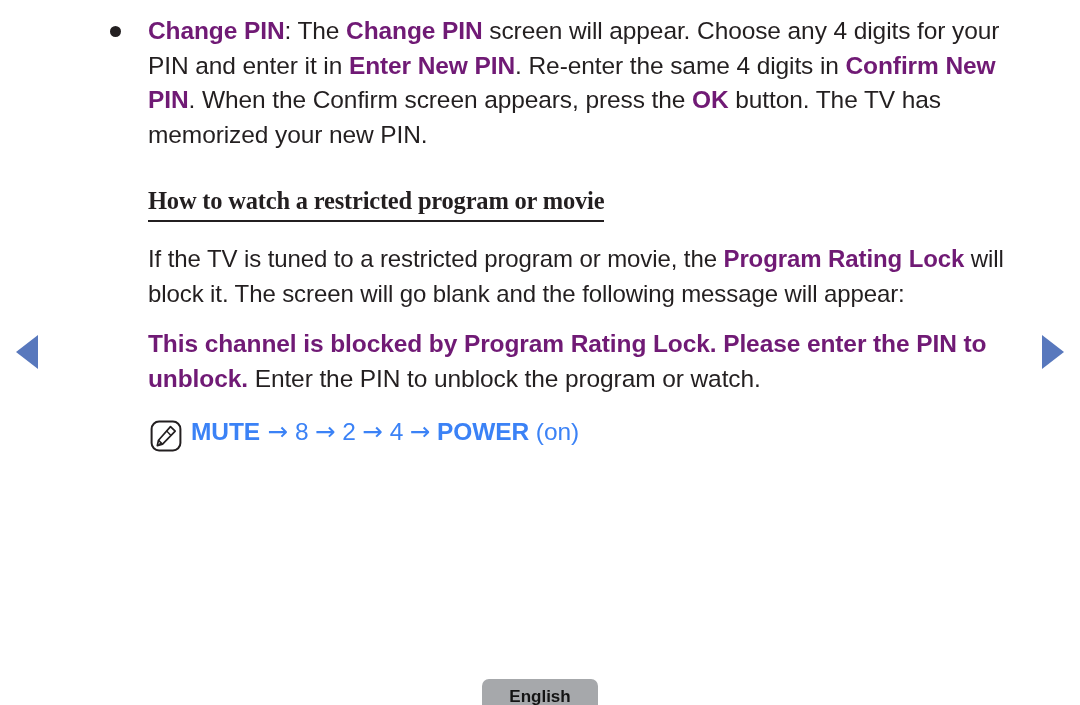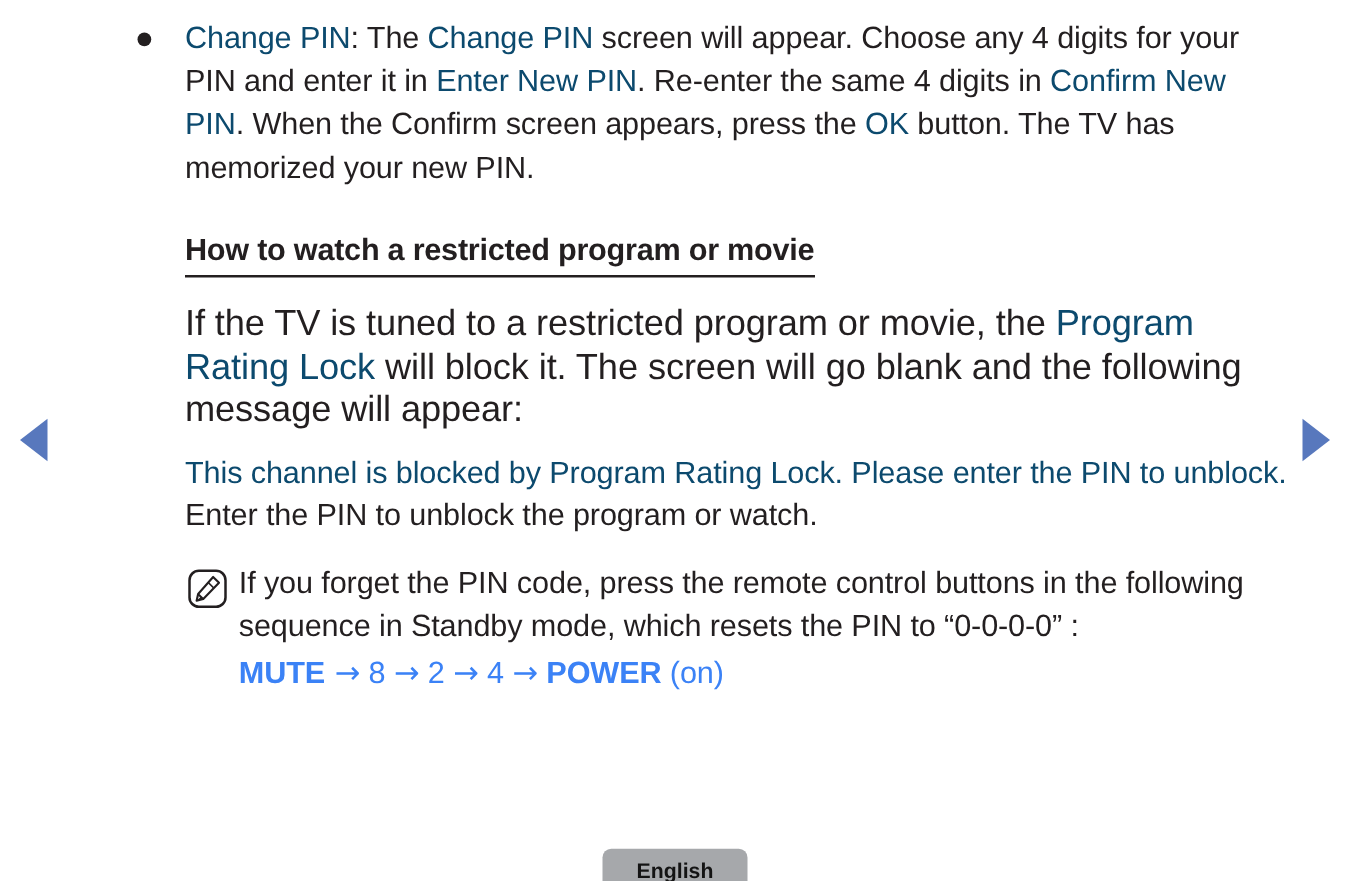--- a/index.html
+++ b/index.html
@@ -47,44 +47,45 @@
     height: 11px;
     background: #231f20;
     border-radius: 50%;
   }
   .para {
     font-size: 24.5px;
     line-height: 34.5px;
     letter-spacing: -0.1px;
     color: #231f20;
   }
-  .blue-b    { color: #0c4a6e; font-weight: normal; }
+  .blue-b    { color: #701a75; font-weight: bold; }
   .bold      { font-weight: bold; }
 
   
   .section-heading {
     margin-top: 34px;
     padding-left: 44px;
+    font-family: Liberation Serif, serif;
   }
   .section-heading .h-text {
     display: inline-block;
     font-size: 24.5px;
     line-height: 30px;
     font-weight: bold;
     color: #231f20;
     letter-spacing: -0.2px;
     border-bottom: 2px solid #231f20;
     padding-bottom: 4px;
   }
 
   
   .body-para {
     margin-top: 20px;
     padding-left: 44px;
-    font-size: 29px;
+    font-size: 24px;
     line-height: 34.5px;
     letter-spacing: -0.1px;
   }
 
   .message-para {
     margin-top: 16px;
     padding-left: 44px;
     font-size: 24.5px;
     line-height: 34.5px;
     letter-spacing: -0.1px;
@@ -184,21 +185,20 @@
     <div class="note-block">
       <span class="note-icon">
         <svg width="32" height="32" viewBox="0 0 32 32" aria-hidden="true">
           <rect x="1.6" y="1.6" width="28.8" height="28.8" rx="7.5" ry="7.5" fill="none" stroke="#231f20" stroke-width="2"></rect>
           <path d="M20.5 6.6 L25.2 11.2 L12.6 24.2 L7.3 25.6 L8.5 20.2 Z" fill="none" stroke="#231f20" stroke-width="1.7" stroke-linejoin="round"></path>
           <path d="M8.6 20.4 L12.6 24.2" stroke="#231f20" stroke-width="1.5"></path>
           <path d="M16.4 10.8 L21.0 15.4" stroke="#231f20" stroke-width="1.4"></path>
           <path d="M7.4 25.5 L10.8 22.1 L12.5 24.1 Z" fill="#231f20"></path>
         </svg>
       </span>
-      <div class="note-text">If you forget the PIN code, press the remote control buttons in the following sequence in Standby mode, which resets the PIN to “0-0-0-0” :</div>
       <div class="note-seq"><span class="bold">MUTE</span><span class="arrow-glyph"> </span><span class="arrow-glyph">→</span><span> </span><span>8</span><span> </span><span class="arrow-glyph">→</span><span> </span><span>2</span><span> </span><span class="arrow-glyph">→</span><span> </span><span>4</span><span> </span><span class="arrow-glyph">→</span><span> </span><span class="bold">POWER</span><span> (on)</span></div>
     </div>
 
   </div>
 
   <div class="nav-arrow nav-prev"></div>
   <div class="nav-arrow nav-next"></div>
 
   <button class="lang-button">English</button>
 

